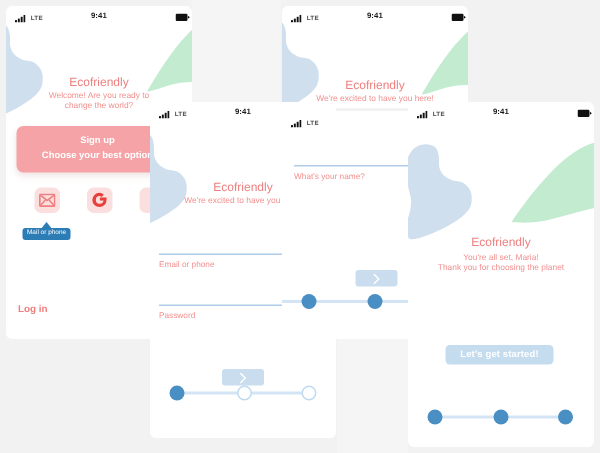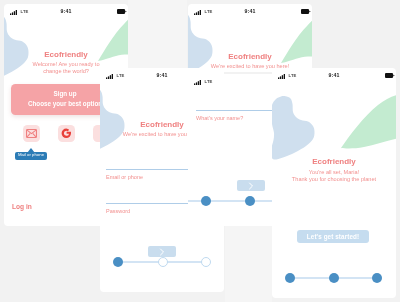--- a/index.html
+++ b/index.html
@@ -11,21 +11,21 @@
   .statusbar{position:absolute;left:0;top:0;width:100%;height:15px;}
   .sb-sig{position:absolute;left:6px;top:5.5px;}
   .sb-lte{position:absolute;left:16.5px;top:4.6px;font-size:4.2px;color:#4a4a4a;
           letter-spacing:.15px;font-weight:bold;line-height:5px;}
   .sb-time{position:absolute;top:4px;left:0;width:100%;text-align:center;
            font-size:5.2px;font-weight:bold;color:#1a1a1a;letter-spacing:.1px;}
   .sb-batt{position:absolute;top:4.6px;}
 
   
   .brand{position:absolute;width:100%;left:0;text-align:center;color:#ef8080;
-         font-weight:bold;font-size:8px;letter-spacing:0;}
+         font-weight:normal;font-size:8px;letter-spacing:0;}
   .sub{position:absolute;width:100%;left:0;text-align:center;color:#f2908f;
        font-size:5.6px;line-height:7.4px;}
 
   
   .signcard{position:absolute;background:#f5a3a6;border-radius:4.5px;
             box-shadow:0 2px 4px rgba(180,130,130,.22);}
   .signcard .t1,.signcard .t2{position:absolute;width:100%;left:0;text-align:center;
             color:#fff;font-weight:bold;font-size:6.3px;}
 
   

